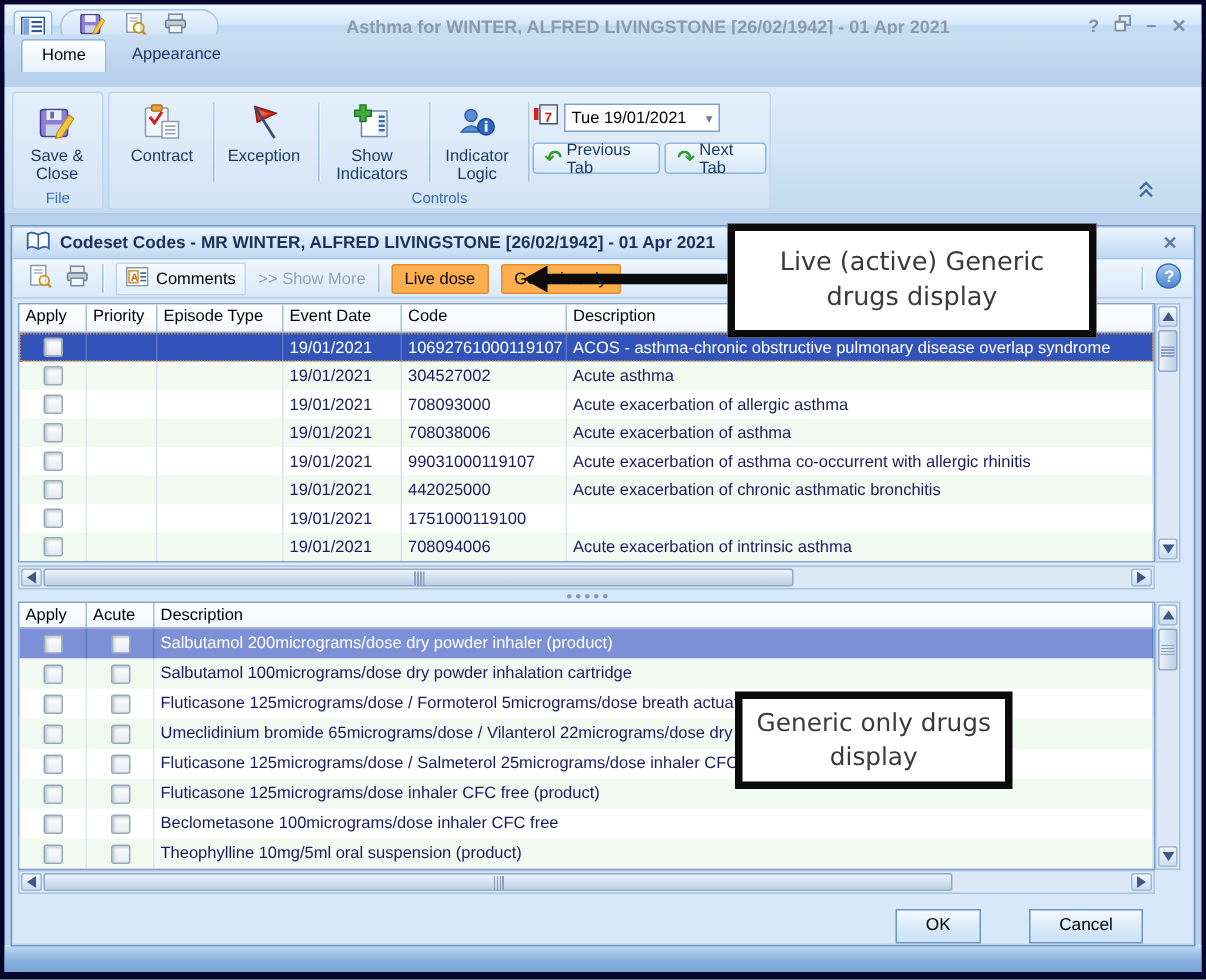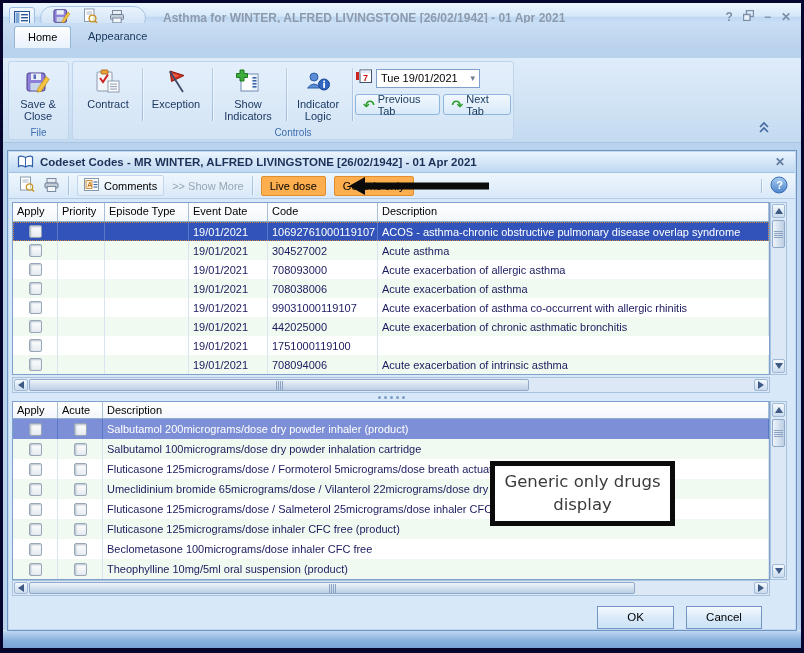--- a/index.html
+++ b/index.html
@@ -10,21 +10,21 @@
 
 .titlebar { position:absolute; left:0; top:0; right:0; height:30px;
   background:linear-gradient(#EDF6FE,#D6E8F9 45%,#BFD9F2 50%,#D7E9FA);
   border-bottom:1px solid #A6C4E4; }
 .qat-menu { position:absolute; left:6px; top:4px; width:26px; height:22px;
   border:1px solid #9FBEE2; border-radius:3px; background:linear-gradient(#F2F8FE,#D4E6F7);
   display:flex; align-items:center; justify-content:center; }
 .qat-pill { position:absolute; left:37px; top:3px; width:106px; height:24px; border-radius:12px;
   background:linear-gradient(#E9F3FD,#CCE0F4); border:1px solid #A8C4E4;
   display:flex; align-items:center; gap:11px; padding:0 12px; }
-.app-title { position:absolute; left:160px; right:100px; top:8px; 
+.app-title { position:absolute; left:160px; right:100px; top:8px; text-align:center;
   font-weight:bold; font-size:12px; color:#8D9AAC; white-space:nowrap; overflow:hidden; }
 .win-controls { position:absolute; right:10px; top:7px; display:flex; gap:10px; align-items:center;
   color:#7D8FA8; font-weight:bold; font-size:12px; }
 .win-controls span { cursor:default; }
 
 
 .tabrow { position:absolute; top:20px; left:0; right:0; height:25px;
   background:linear-gradient(#CADEF3,#BAD2EC); }
 .tab { position:absolute; top:3px; height:22px; padding:4px 13px 0; font-size:11px; color:#17365D; }
 .tab.active { left:11px; background:linear-gradient(#FDFEFF,#E9F2FB);
@@ -131,21 +131,21 @@
 .tri-right { width:0; height:0; border-top:4px solid transparent; border-bottom:4px solid transparent; border-left:6px solid #3E5A84; }
 
 .splitter { position:absolute; left:4px; top:242px; width:758px; height:8px;
   display:flex; align-items:center; justify-content:center; gap:3px; }
 .splitter i { width:3px; height:3px; border-radius:50%; background:#7E9CC4; }
 
 
 .dlg-btn { position:absolute; top:455px; height:23px; text-align:center;
   background:linear-gradient(#F5FAFE,#D9EAF9 50%,#CCE2F6); border:1px solid #7195C2;
   font-size:11.5px; color:#000; line-height:21px; cursor:default; }
-#btn-ok { left:589px; width:77px; }
+#btn-ok { left:589px; width:57px; }
 #btn-cancel { left:678px; width:76px; }
 
 
 .bottom-strip { position:absolute; left:0; right:0; bottom:0; height:18px;
   background:linear-gradient(#BDD7F1,#8AB2DE 55%,#7AA4D4); border-top:1px solid #D6E7F8; }
 
 
 .callout { position:absolute; background:#fff; border:5px solid #0b0b0b; color:#3a3a3a;
   font-size:17px; text-align:center; display:flex; align-items:center; justify-content:center;
   line-height:1.35; z-index:50; font-family:"DejaVu Sans",sans-serif; }
@@ -595,15 +595,16 @@
 
     <div class="dlg-btn" id="btn-ok">OK</div>
     <div class="dlg-btn" id="btn-cancel">Cancel</div>
   </div>
 
   <div class="bottom-strip"></div>
 
   <svg class="anno-arrow" width="142" height="22">
     <polygon points="2,11 18,2 18,7.5 142,7.5 142,14.5 18,14.5 18,20" fill="#0b0b0b"></polygon>
   </svg>
+  <div class="callout" id="callout1">Live (active) Generic drugs display</div>
   <div class="callout" id="callout2">Generic only drugs display</div>
 
 </div>
 
 </body></html>

